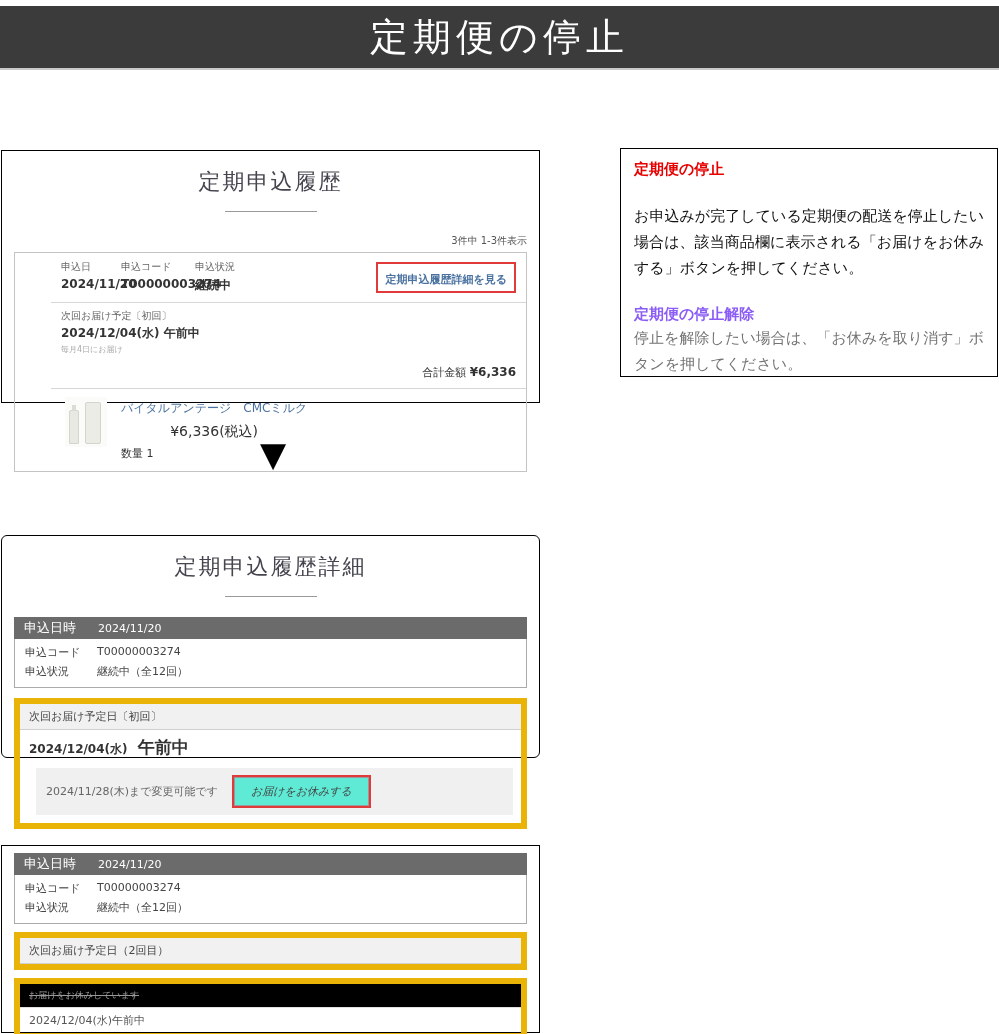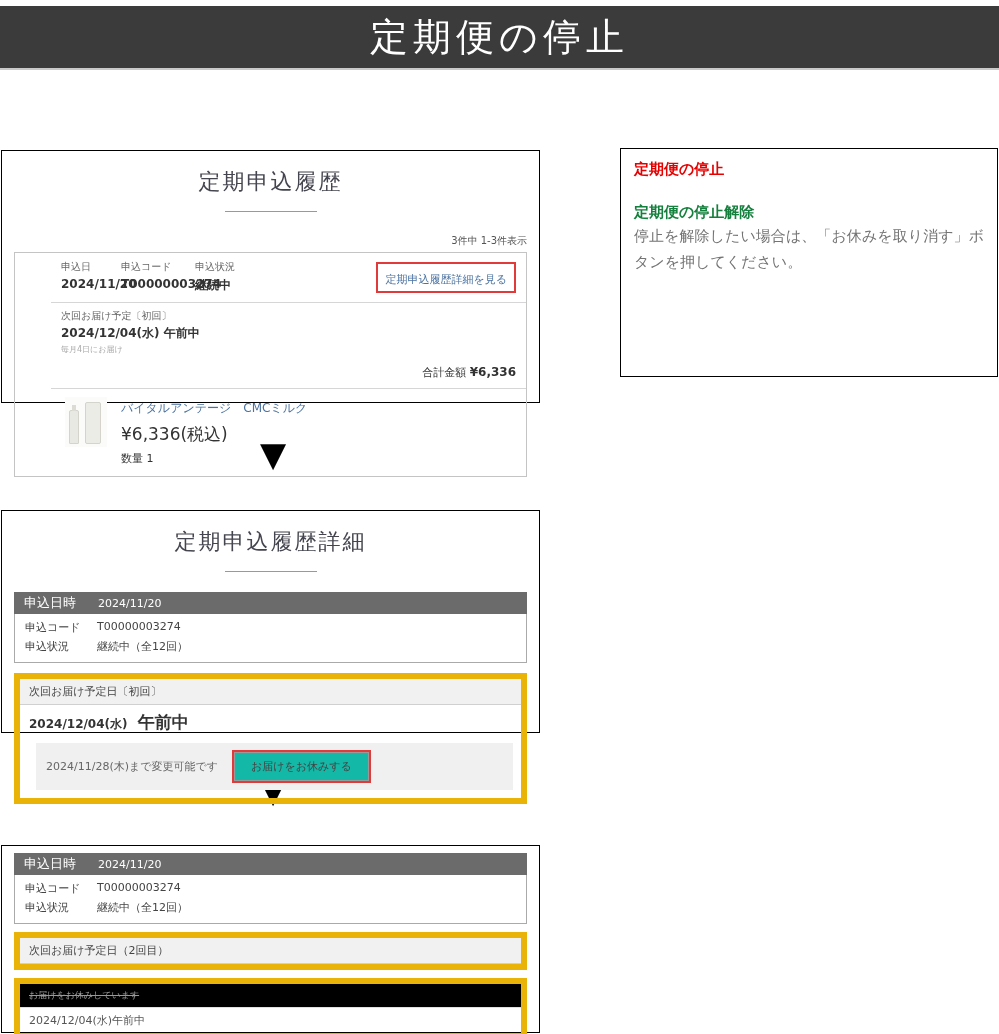--- a/index.html
+++ b/index.html
@@ -23,46 +23,46 @@
   
   .panel1 { left:1px; top:150px; width:539px; height:253px; }
   .count-row { text-align:right; font-size:10px; color:#555; padding:22px 12px 4px 0; }
   .order-box { margin:0 12px; border:1px solid #c4c4c4;padding-left:36px; }
   .order-head { position:relative; padding:7px 10px 8px 10px; border-bottom:1px solid #d6d6d6; }
   .oh-labels { display:flex; font-size:10px; color:#666; }
   .oh-values { display:flex; font-size:12px; color:#333; font-weight:bold; margin-top:3px; }
   .oh-c1 { width:60px; } .oh-c2 { width:74px; } .oh-c3 { width:120px; }
   .detail-link-box { position:absolute; right:10px; top:9px; border:2px solid #e03a3a;
     padding:4px 7px; background:#fff; cursor:pointer; }
-  .detail-link { color:#4a72a0; font-size:11px; font-weight:normal; text-decoration:none; }
+  .detail-link { color:#4a72a0; font-size:11px; font-weight:bold; text-decoration:none; }
   .next-sec { position:relative; padding:6px 10px 8px 10px; border-bottom:1px solid #d6d6d6; }
   .next-label { font-size:10px; color:#666; }
   .next-date { font-size:12px; font-weight:bold; color:#333; margin-top:2px; }
   .next-note { font-size:8px; color:#aaa; margin-top:2px; }
   .total-row { text-align:right; font-size:11px; color:#333; margin-top:10px; }
   .total-row b { font-size:12px; }
   .product-row { display:flex; align-items:flex-start; padding:8px 10px 10px 14px; }
   .thumb { width:42px; height:50px; background:#fbfbf9; position:relative; flex:0 0 auto; }
   .bottle1 { position:absolute; left:4px; bottom:3px; width:10px; height:34px;
     background:#e9e9e4; border:1px solid #d4d4cd; border-radius:2px 2px 1px 1px; }
   .bottle1:before { content:""; position:absolute; left:2px; top:-6px; width:4px; height:6px;
     background:#dcdcd5; }
   .bottle2 { position:absolute; left:20px; bottom:3px; width:16px; height:42px;
     background:#ececе7; background:#ecece7; border:1px solid #d4d4cd; border-radius:2px; }
   .prod-info { margin-left:14px; }
   .prod-name { color:#4a72a0; font-size:12px; text-decoration:none; cursor:pointer; }
-  .prod-price { font-size:17px; color:#333; margin-top:6px; }
+  .prod-price { font-size:14px; color:#333; margin-top:6px;text-align:center; }
   .prod-qty { font-size:11px; color:#333; margin-top:5px; }
 
   
   .info-panel { left:620px; top:148px; width:378px; height:229px; border:1px solid #000;
     position:absolute; background:#fff; padding:11px 13px; }
   .info-h { color:#e60000; font-size:15px; font-weight:bold; }
   .info-body { font-size:15px; color:#111; line-height:1.72; text-align:justify; margin-top:25px; }
-  .info-h2 { color:#15803d; font-size:15px; font-weight:bold; margin-top:24px; }
+  .info-h2 { color:#8b5cf6; font-size:15px; font-weight:bold; margin-top:24px; }
   .info-body2 { font-size:15px; color:#737373; line-height:1.72; text-align:justify; margin-top:2px; }
 
   
   .arrow { position:absolute; width:36px; text-align:center; font-size:34px; color:#000;
     line-height:36px; }
   .arrow1 { left:255px; top:436px; }
   .arrow2 { left:255px; top:772px; }
 
   
   .dark-bar { margin:0 12px; background:#6b6b6b; color:#fff; display:flex; align-items:center;
@@ -74,25 +74,25 @@
   .meta-row .m-label { width:72px; }
   .sec-box { margin:10px 12px 0 12px; border:6px solid #eab308; }
   .sec-head { background:#f1f1f1; border-bottom:1px solid #d0d0d0; font-size:11px; color:#444;
     padding:5px 9px; }
   .sec-date-row { padding:6px 9px 7px 9px; }
   .sec-date { font-size:12px; font-weight:bold; color:#333; }
   .sec-time { font-size:17px; font-weight:bold; color:#333; margin-left:5px; }
   .gray-row { margin:2px 8px 8px 16px; background:#f0f0f0; padding:7px 10px; display:flex;
     align-items:center; font-size:11px; color:#666; }
   .btn-wrap { border:2px solid #e03a3a; margin-left:14px; display:inline-block; }
-  .gray-btn { background:#14b8a6; border:1px solid #999; font-size:11px; color:#444;
-    padding:6px 16px; cursor:pointer; font-family:"DejaVu Sans", sans-serif; }
-
-  
-  .panel2 { left:1px; top:510px; width:539px; height:223px; }
+  .gray-btn { background:#5eead4; border:1px solid #999; font-size:11px; color:#444;
+    padding:6px 16px; cursor:pointer; font-family:"DejaVu Sans", sans-serif;font-style:italic; }
+
+  
+  .panel2 { left:1px; top:535px; width:539px; height:223px;border-radius:6px; }
   .panel2 .dark-bar { margin-top:20px; }
 
   
   .panel3 { left:1px; top:845px; width:539px; height:188px; }
   .panel3 .dark-bar { margin-top:7px; }
   .panel3 .sec-box { margin-top:8px; }
   .panel3 .sec-date-row { padding:5px 9px 6px 9px; }
   .paused-head { background:#000000; border-bottom:1px solid #e0e0e0; font-size:9px; color:#999;
     padding:5px 9px; text-decoration:line-through; }
   .paused-date-row { padding:5px 9px; font-size:11px; color:#555; }
@@ -145,20 +145,21 @@
           <a class="prod-name">バイタルアンテージ　CMCミルク</a>
           <div class="prod-price">¥6,336(税込)</div>
           <div class="prod-qty">数量 1</div>
         </div>
       </div>
     </div>
   </div>
 
   <div class="info-panel">
     <div class="info-h">定期便の停止</div>
+    <div class="info-body">お申込みが完了している定期便の配送を停止したい場合は、該当商品欄に表示される「お届けをお休みする」ボタンを押してください。</div>
     <div class="info-h2">定期便の停止解除</div>
     <div class="info-body2">停止を解除したい場合は、「お休みを取り消す」ボタンを押してください。</div>
   </div>
 
   <div class="arrow arrow1">▼</div>
   <div class="arrow arrow2">▼</div>
 
   <div class="panel panel2">
     <div class="p-title">定期申込履歴詳細</div>
     <div class="p-title-line"></div>

